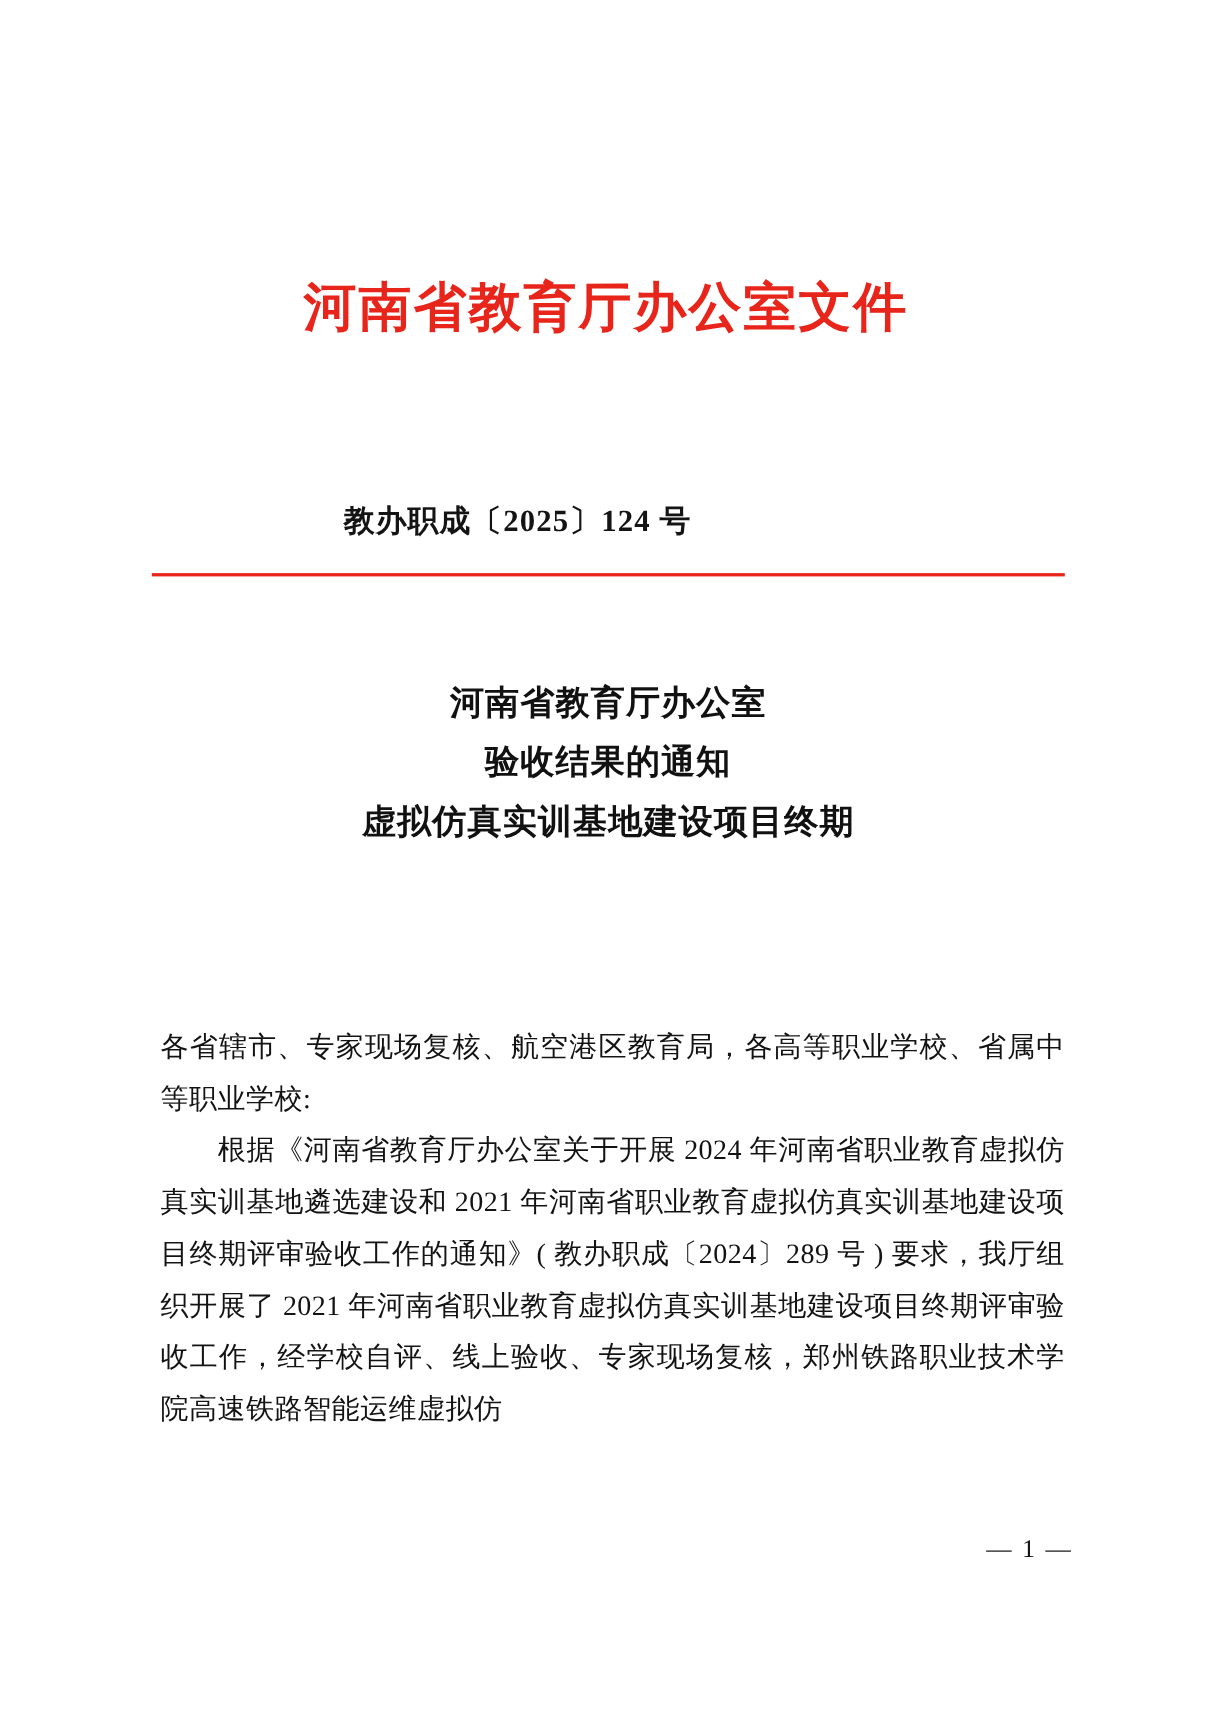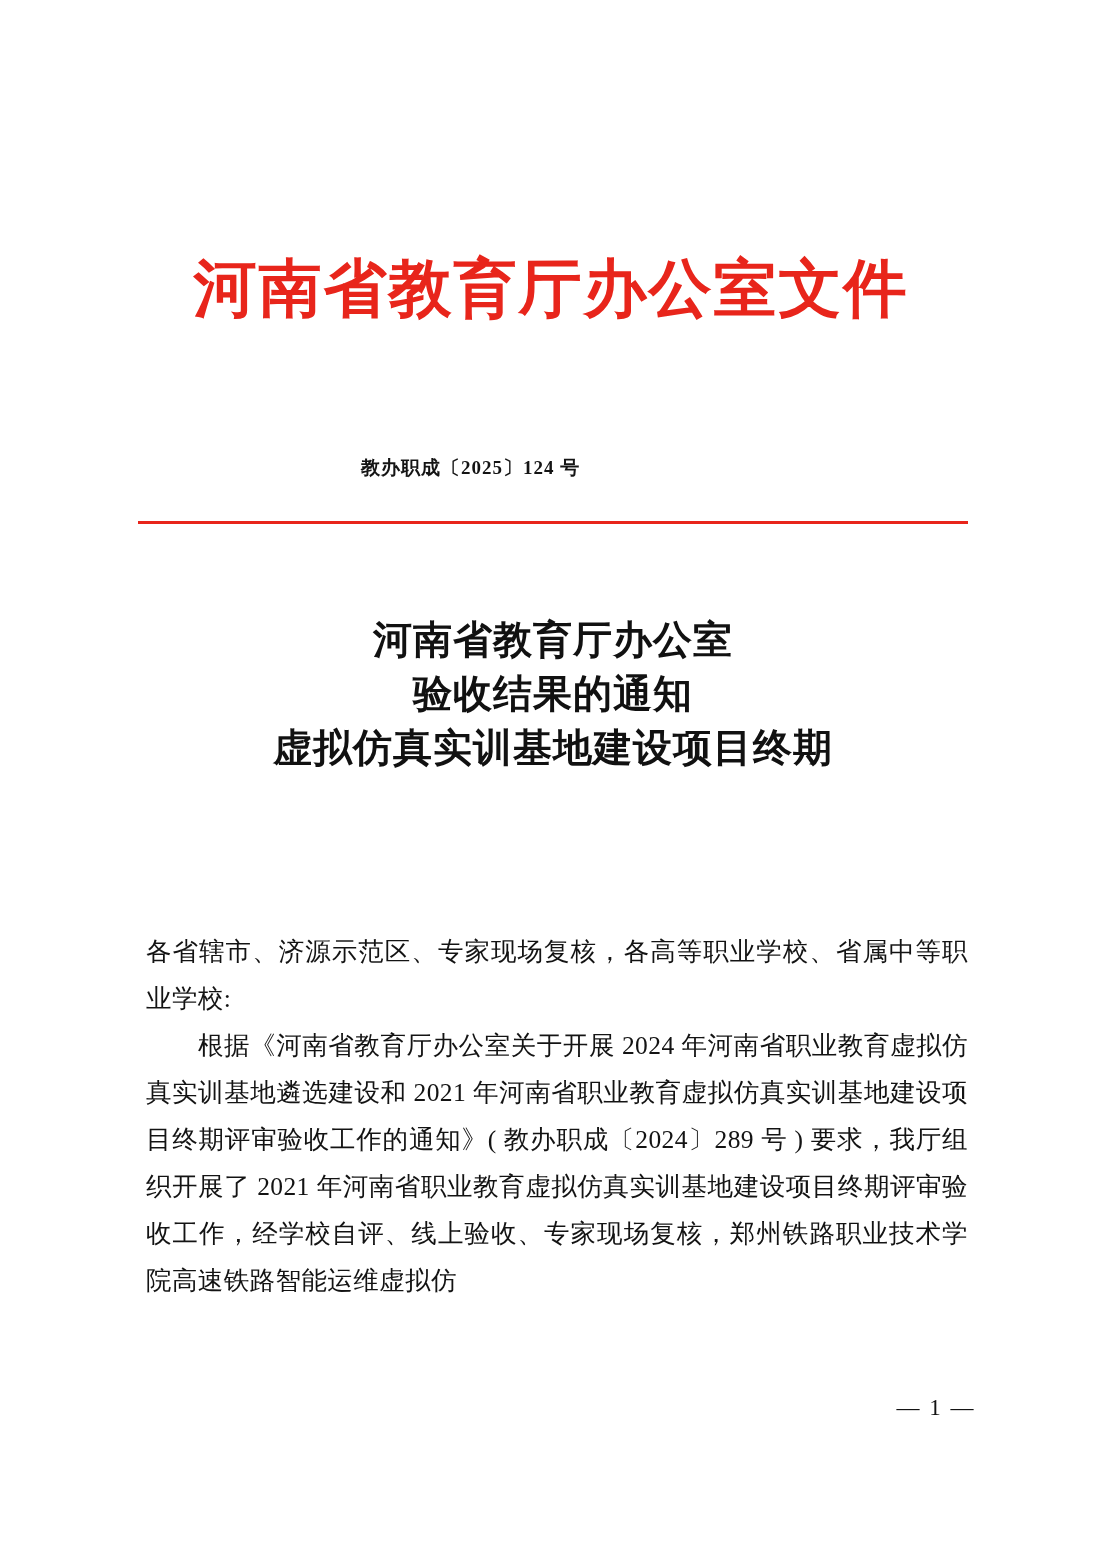--- a/index.html
+++ b/index.html
@@ -26,35 +26,35 @@
   .masthead {
     position: absolute;
     left: 0;
     top: 252px;
     width: 1102px;
     text-align: center;
   }
   .masthead-title {
     font-family: "DejaVu Serif", serif;
     font-weight: bold;
-    font-size: 63px;
+    font-size: 48px;
     letter-spacing: 2px;
     color: #e8251b;
     line-height: 1.15;
     white-space: nowrap;
   }
 
   .doc-number {
     position: absolute;
     left: 0;
     top: 455px;
     width: 941px;
     text-align: center;
     font-family: "Liberation Serif", serif;
-    font-size: 19px;
+    font-size: 28px;
     font-weight: bold;
     letter-spacing: 1px;
     color: #141414;
   }
 
   .red-rule {
     position: absolute;
     left: 138px;
     top: 521px;
     width: 830px;
@@ -66,21 +66,21 @@
   .title-block {
     position: absolute;
     left: 138px;
     top: 612px;
     width: 830px;
     text-align: center;
   }
   .title-line {
     font-family: "DejaVu Serif", serif;
     font-weight: bold;
-    font-size: 39px;
+    font-size: 31px;
     letter-spacing: 1px;
     line-height: 54px;
     color: #111111;
     white-space: nowrap;
   }
 
   
   .body-block {
     position: absolute;
     left: 146px;
@@ -129,19 +129,19 @@
 
   <div class="red-rule"></div>
 
   <div class="title-block">
     <div class="title-line">河南省教育厅办公室</div>
     <div class="title-line">验收结果的通知</div>
     <div class="title-line">虚拟仿真实训基地建设项目终期</div>
   </div>
 
   <div class="body-block">
-    <p class="body-p">各省辖市、济源示范区、专家现场复核，各高等职业学校、省属中等职业学校:</p>
+    <p class="body-p">各省辖市、专家现场复核、航空港区教育局，各高等职业学校、省属中等职业学校:</p>
     <p class="body-p indent">根据《河南省教育厅办公室关于开展 2024 年河南省职业教育虚拟仿真实训基地遴选建设和 2021 年河南省职业教育虚拟仿真实训基地建设项目终期评审验收工作的通知》( 教办职成〔2024〕289 号 ) 要求，我厅组织开展了 2021 年河南省职业教育虚拟仿真实训基地建设项目终期评审验收工作，经学校自评、线上验收、专家现场复核，郑州铁路职业技术学院高速铁路智能运维虚拟仿</p>
   </div>
 
   <div class="page-number">— 1 —</div>
 
 </div>
 
 </body></html>

